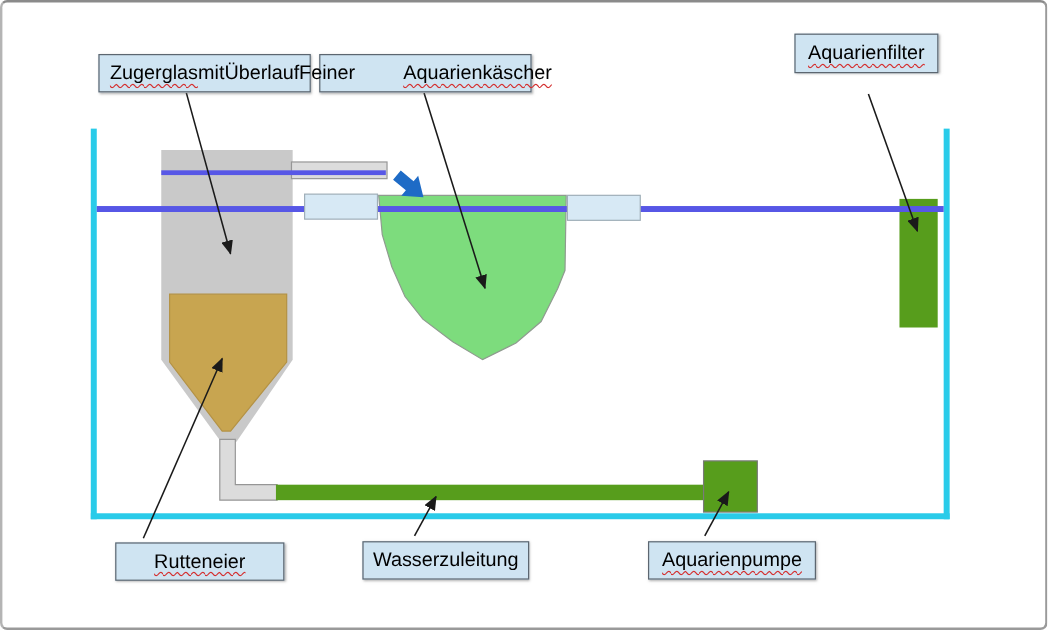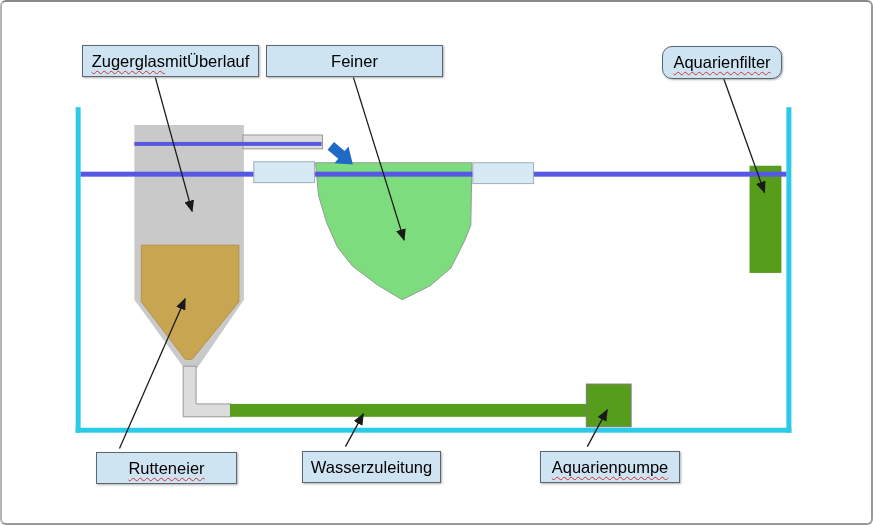--- a/index.html
+++ b/index.html
@@ -102,22 +102,23 @@
   </svg>
 
   <div class="label-layer">
       <div class="label-box" style="left: 80px; top: 43px; width: 177px; height: 32px;">
         <span class="misspelled">Zugerglas</span> 
         <span>mit</span> 
         <span>Überlauf</span>
       </div>
       <div class="label-box" style="left: 264px; top: 43px; width: 177px; height: 32px; gap: 40px;">
         <span>Feiner</span> 
+        <span class="misspelled">Aquarienkäscher</span>
       </div>
-      <div class="label-box" style="left: 660px; top: 44px; width: 120px; height: 33px; border-radius: 10px;">
+      <div class="label-box" style="left: 660px; top: 26px; width: 120px; height: 33px;">
         <span class="misspelled">Aquarienfilter</span>
       </div>
       <div class="label-box" style="left: 300px; top: 449px; width: 139px; height: 32px;">
         <span>Wasserzuleitung</span>
       </div>
       <div class="label-box" style="left: 94px; top: 450px; width: 141px; height: 32px;">
         <span class="misspelled">Rutteneier</span>
       </div>
       <div class="label-box" style="left: 538px; top: 449px; width: 140px; height: 32px;">
         <span class="misspelled">Aquarienpumpe</span>

